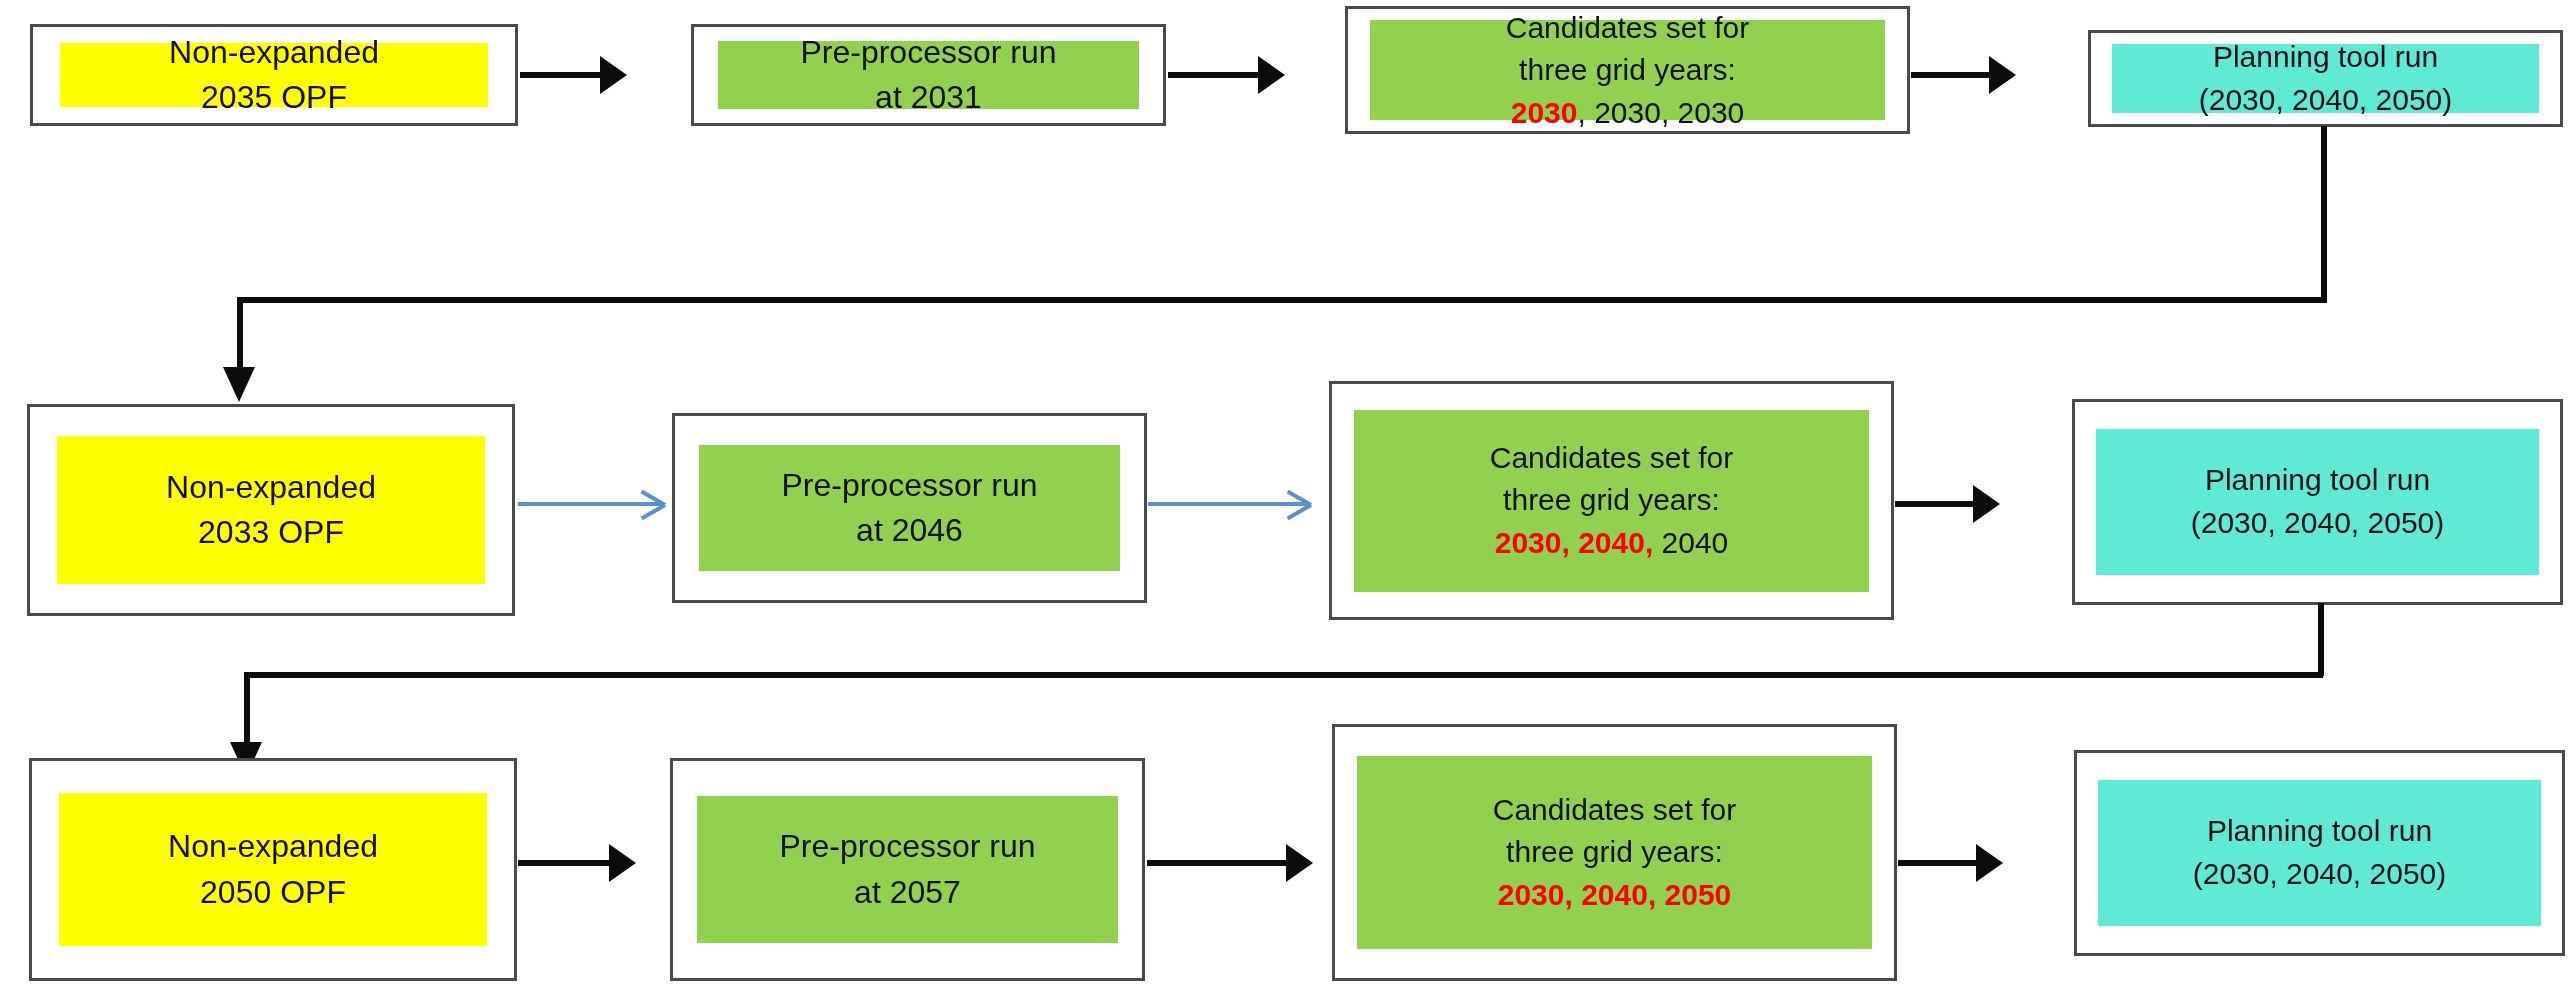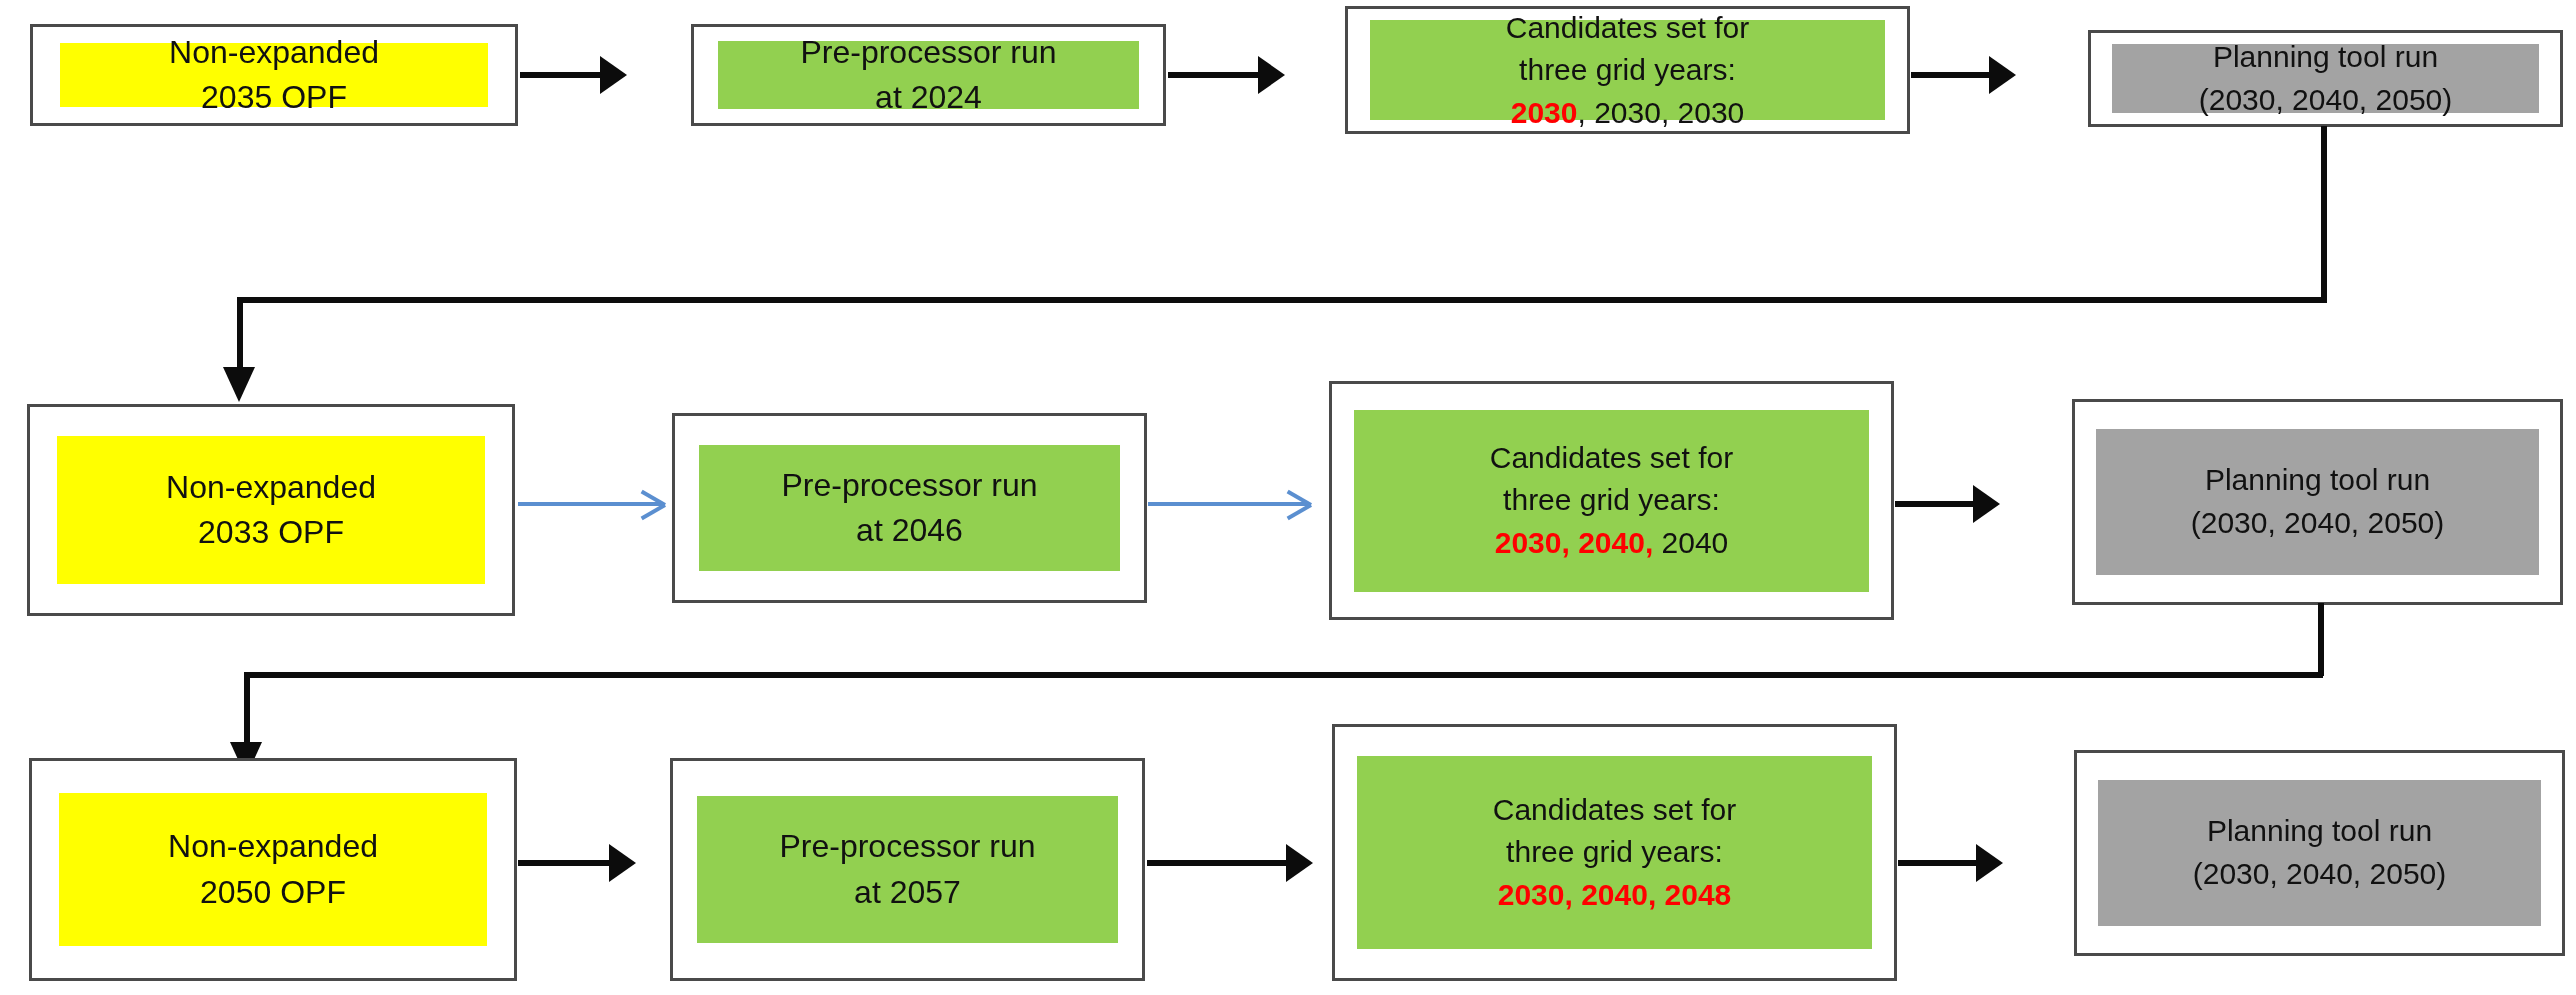--- a/index.html
+++ b/index.html
@@ -27,21 +27,21 @@
     justify-content:center;
     text-align:center;
     color:#111111;
     line-height:1.42;
     white-space:nowrap;
   }
   .fill .ln{display:block;}
 
   .c-yellow{background:#ffff00;}
   .c-green {background:#92d050;}
-  .c-blue  {background:#a3a3a3;}
+  .c-blue  {background:#5eead4;}
 
   .yr-red{color:#ff0000;font-weight:bold;}
   .yr-blk{color:#111111;}
 
   
   .hline{position:absolute;background:#0c0c0c;}
   .vline{position:absolute;background:#0c0c0c;}
   .hline.blue,.vline.blue{background:#5b8fd0;}
 
   
@@ -80,21 +80,21 @@
       <span class="ln">2035 OPF</span>
     </div>
   </div>
 
   <div class="hline" style="left:520px;top:72px;width:85px;height:5.6px;"></div>
   <div class="ahead-r" style="left:600px;top:56px;"></div>
 
   <div class="node" style="left:691px;top:24px;width:475px;height:102px;">
     <div class="fill c-green" style="left:24px;top:14.4px;right:24px;bottom:14.4px;font-size:32px;">
       <span class="ln">Pre-processor run</span>
-      <span class="ln">at 2024</span>
+      <span class="ln">at 2031</span>
     </div>
   </div>
 
   <div class="hline" style="left:1168px;top:72px;width:96px;height:5.6px;"></div>
   <div class="ahead-r" style="left:1258px;top:56px;"></div>
 
   <div class="node" style="left:1345px;top:6.4px;width:565px;height:128px;">
     <div class="fill c-green" style="left:22px;top:11px;right:22px;bottom:11px;font-size:30px;">
       <span class="ln">Candidates set for</span>
       <span class="ln">three grid years:</span>
@@ -182,21 +182,21 @@
   </div>
 
   <div class="hline" style="left:1147px;top:860px;width:144px;height:5.6px;"></div>
   <div class="ahead-r" style="left:1286px;top:844px;"></div>
 
   <div class="node" style="left:1332px;top:724px;width:565px;height:257px;">
     <div class="fill c-green" style="left:22px;top:29px;right:22px;bottom:29px;font-size:30px;">
       <span class="ln">Candidates set for</span>
       <span class="ln">three grid years:</span>
       <span class="ln">
-        <span class="yr-red">2030</span><span class="yr-red">, </span><span class="yr-red">2040</span><span class="yr-red">, </span><span class="yr-red">2048</span>
+        <span class="yr-red">2030</span><span class="yr-red">, </span><span class="yr-red">2040</span><span class="yr-red">, </span><span class="yr-red">2050</span>
       </span>
     </div>
   </div>
 
   <div class="hline" style="left:1898px;top:860px;width:83px;height:5.6px;"></div>
   <div class="ahead-r" style="left:1976px;top:844px;"></div>
 
   <div class="node" style="left:2074px;top:750px;width:491px;height:206px;">
     <div class="fill c-blue" style="left:21px;top:27px;right:21px;bottom:27px;font-size:30px;">
       <span class="ln">Planning tool run</span>

